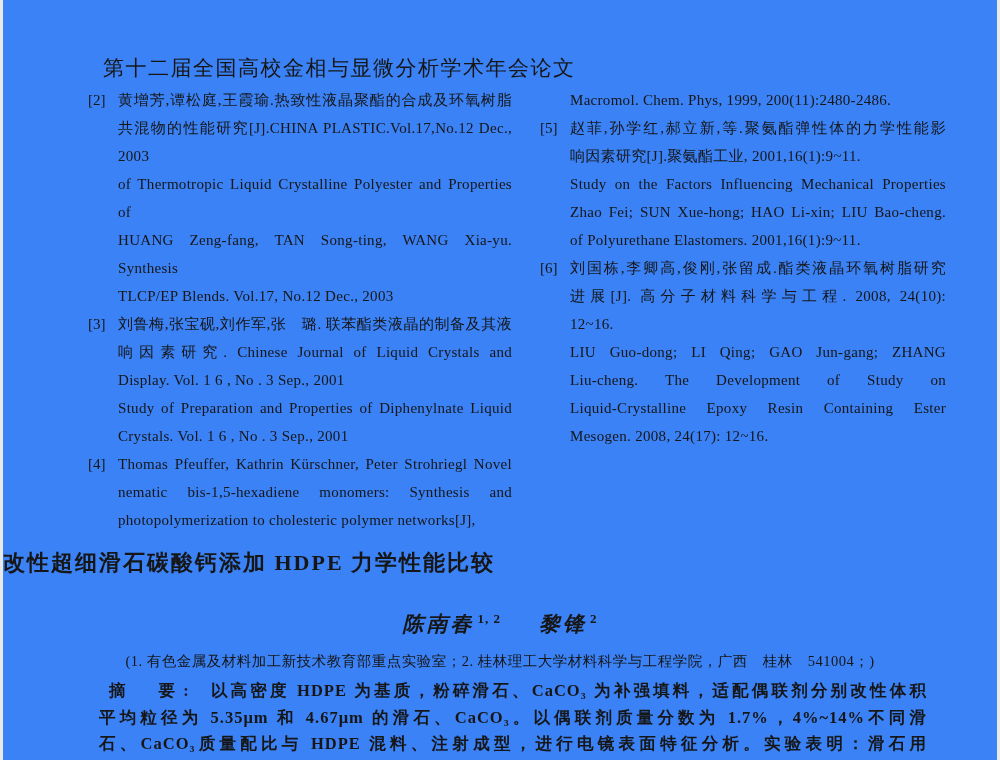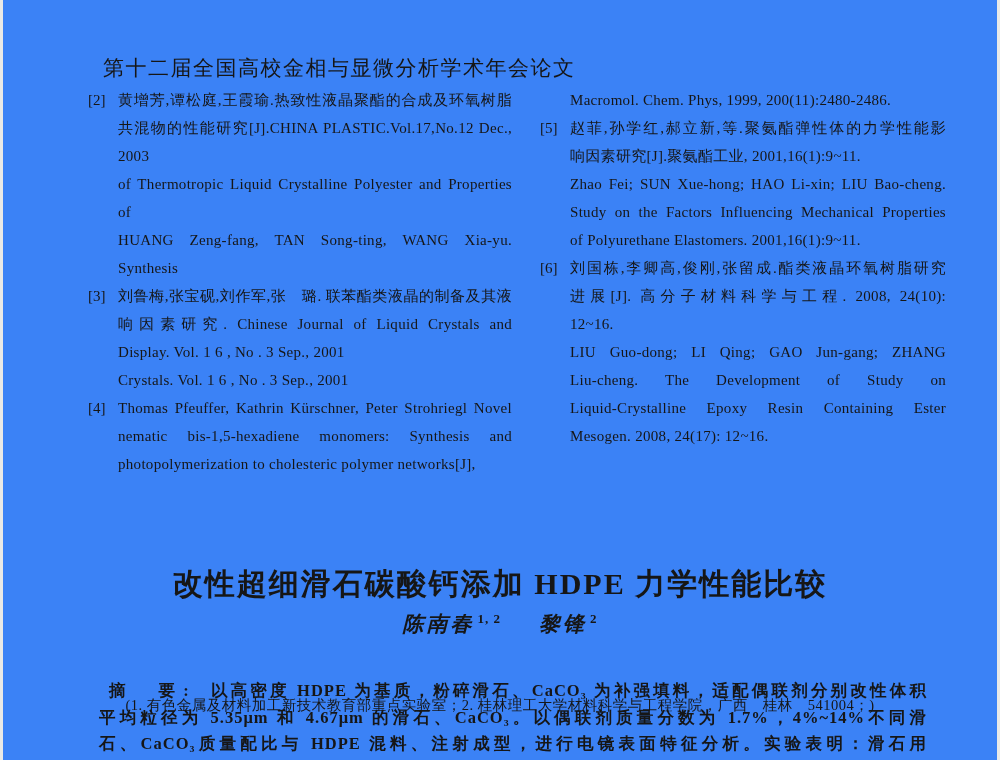--- a/index.html
+++ b/index.html
@@ -25,35 +25,35 @@
   }
   .ref-col{font-size:15px;line-height:28px;}
   .ref-col.left{width:424px;}
   .ref-col.right{width:406px;}
   .ref{position:relative;padding-left:30px;}
   .ref-label{position:absolute;left:0;top:0;}
   .ref-line{text-align:left;letter-spacing:0.3px;white-space:normal;}
   .ref-line.just{text-align:justify;text-align-last:justify;-moz-text-align-last:justify;}
   
   .article-title{
-    position:absolute;left:0;top:564px;width:100%;
-    text-align:center;font-size:30px;font-weight:bold;
+    position:absolute;left:0;top:548px;width:100%;
+    text-align:left;font-size:22px;font-weight:bold;
     letter-spacing:2px;white-space:nowrap;
   }
   .authors{
     position:absolute;left:0;top:610px;width:100%;
     text-align:center;font-size:21px;font-weight:bold;font-style:italic;
     letter-spacing:3px;
   }
   .author{margin:0 19px;text-align:center;}
   .author sup{font-size:13px;font-style:normal;letter-spacing:1px;margin-left:3px;}
   .affiliation{
     position:absolute;left:0;top:652px;width:100%;
     text-align:center;font-size:14.5px;letter-spacing:0.5px;
-    font-weight:500;white-space:nowrap;margin-top:44px;
+    font-weight:500;white-space:nowrap;
   }
   .abstract{
     position:absolute;left:96px;top:678px;width:828px;
     font-size:16.5px;font-weight:bold;line-height:26.5px;
     letter-spacing:1px;
   }
   .abstract .abs-line{text-align:justify;text-align-last:justify;-moz-text-align-last:justify;}
   .abstract .abs-line.first{text-indent:10px;}
   .abstract .abs-label{margin-right:14px;letter-spacing:6px;}
 </style>
@@ -66,45 +66,47 @@
 
   <div class="ref-cols">
     <div class="ref-col left" id="ref-left">
         <div class="ref">
           <span class="ref-label">[2]</span>
           <div class="ref-line just">黄增芳,谭松庭,王霞瑜.热致性液晶聚酯的合成及环氧树脂</div>
           <div class="ref-line just">共混物的性能研究[J].CHINA PLASTIC.Vol.17,No.12 Dec.,</div>
           <div class="ref-line">2003</div>
           <div class="ref-line just">of Thermotropic Liquid Crystalline Polyester and Properties of</div>
           <div class="ref-line just">HUANG Zeng-fang, TAN Song-ting, WANG Xia-yu. Synthesis</div>
+          <div class="ref-line">TLCP/EP Blends. Vol.17, No.12 Dec., 2003</div>
         </div>
         <div class="ref">
           <span class="ref-label">[3]</span>
           <div class="ref-line just">刘鲁梅,张宝砚,刘作军,张　璐. 联苯酯类液晶的制备及其液</div>
           <div class="ref-line just">响因素研究. Chinese Journal of Liquid Crystals and</div>
           <div class="ref-line">Display. Vol. 1 6 , No . 3 Sep., 2001</div>
+          <div class="ref-line just">Study of Preparation and Properties of Diphenylnate Liquid</div>
           <div class="ref-line">Crystals. Vol. 1 6 , No . 3 Sep., 2001</div>
         </div>
         <div class="ref">
           <span class="ref-label">[4]</span>
           <div class="ref-line just">Thomas Pfeuffer, Kathrin Kürschner, Peter Strohriegl Novel</div>
           <div class="ref-line just">nematic bis-1,5-hexadiene monomers: Synthesis and</div>
           <div class="ref-line">photopolymerization to cholesteric polymer networks[J],</div>
         </div>
       </div>
     <div class="ref-col right" id="ref-right">
         <div class="ref">
           <div class="ref-line">Macromol. Chem. Phys, 1999, 200(11):2480-2486.</div>
         </div>
         <div class="ref">
           <span class="ref-label">[5]</span>
           <div class="ref-line just">赵菲,孙学红,郝立新,等.聚氨酯弹性体的力学性能影</div>
           <div class="ref-line">响因素研究[J].聚氨酯工业, 2001,16(1):9~11.</div>
+          <div class="ref-line just">Study on the Factors Influencing Mechanical Properties</div>
           <div class="ref-line just">Zhao Fei; SUN Xue-hong; HAO Li-xin; LIU Bao-cheng.</div>
-          <div class="ref-line just">Study on the Factors Influencing Mechanical Properties</div>
           <div class="ref-line">of Polyurethane Elastomers. 2001,16(1):9~11.</div>
         </div>
         <div class="ref">
           <span class="ref-label">[6]</span>
           <div class="ref-line just">刘国栋,李卿高,俊刚,张留成.酯类液晶环氧树脂研究</div>
           <div class="ref-line just">进展[J]. 高分子材料科学与工程. 2008, 24(10):</div>
           <div class="ref-line">12~16.</div>
           <div class="ref-line just">LIU Guo-dong; LI Qing; GAO Jun-gang; ZHANG</div>
           <div class="ref-line just">Liu-cheng. The Development of Study on</div>
           <div class="ref-line just">Liquid-Crystalline Epoxy Resin Containing Ester</div>

